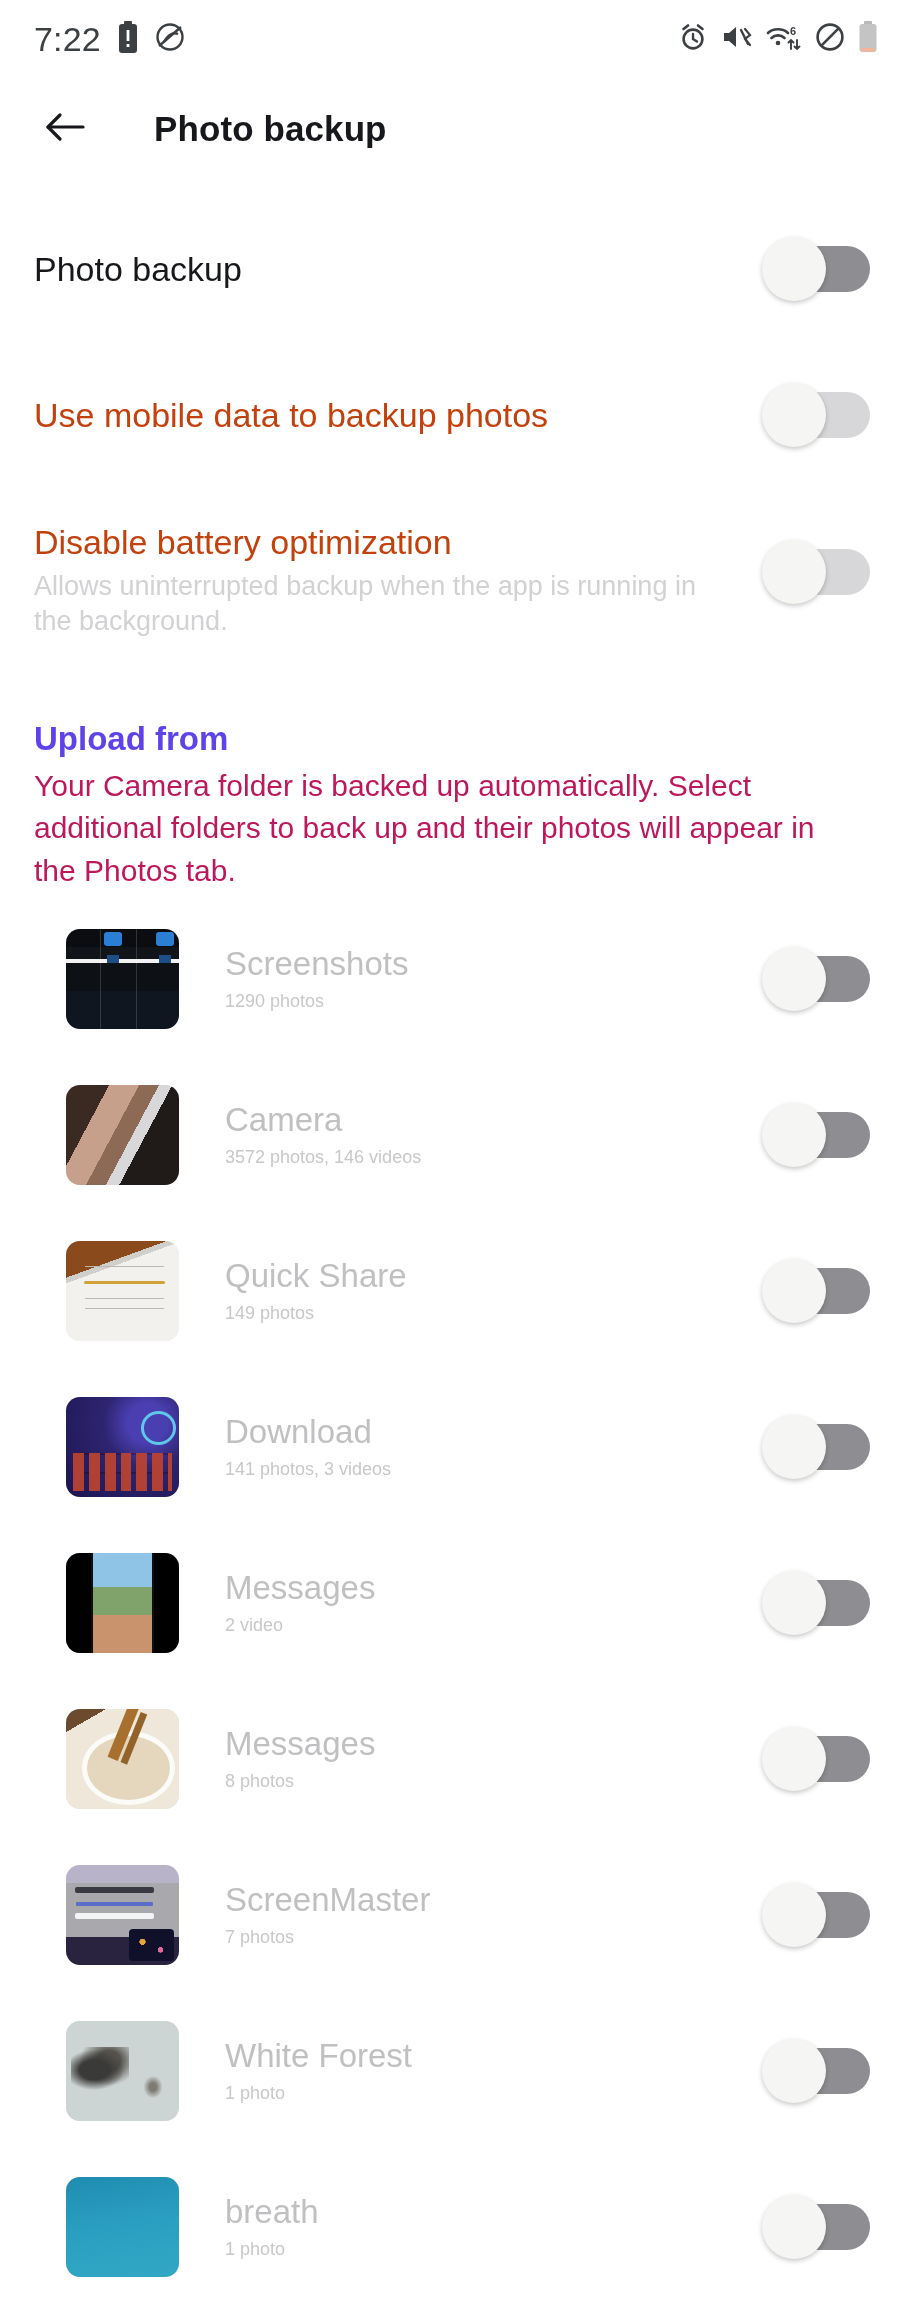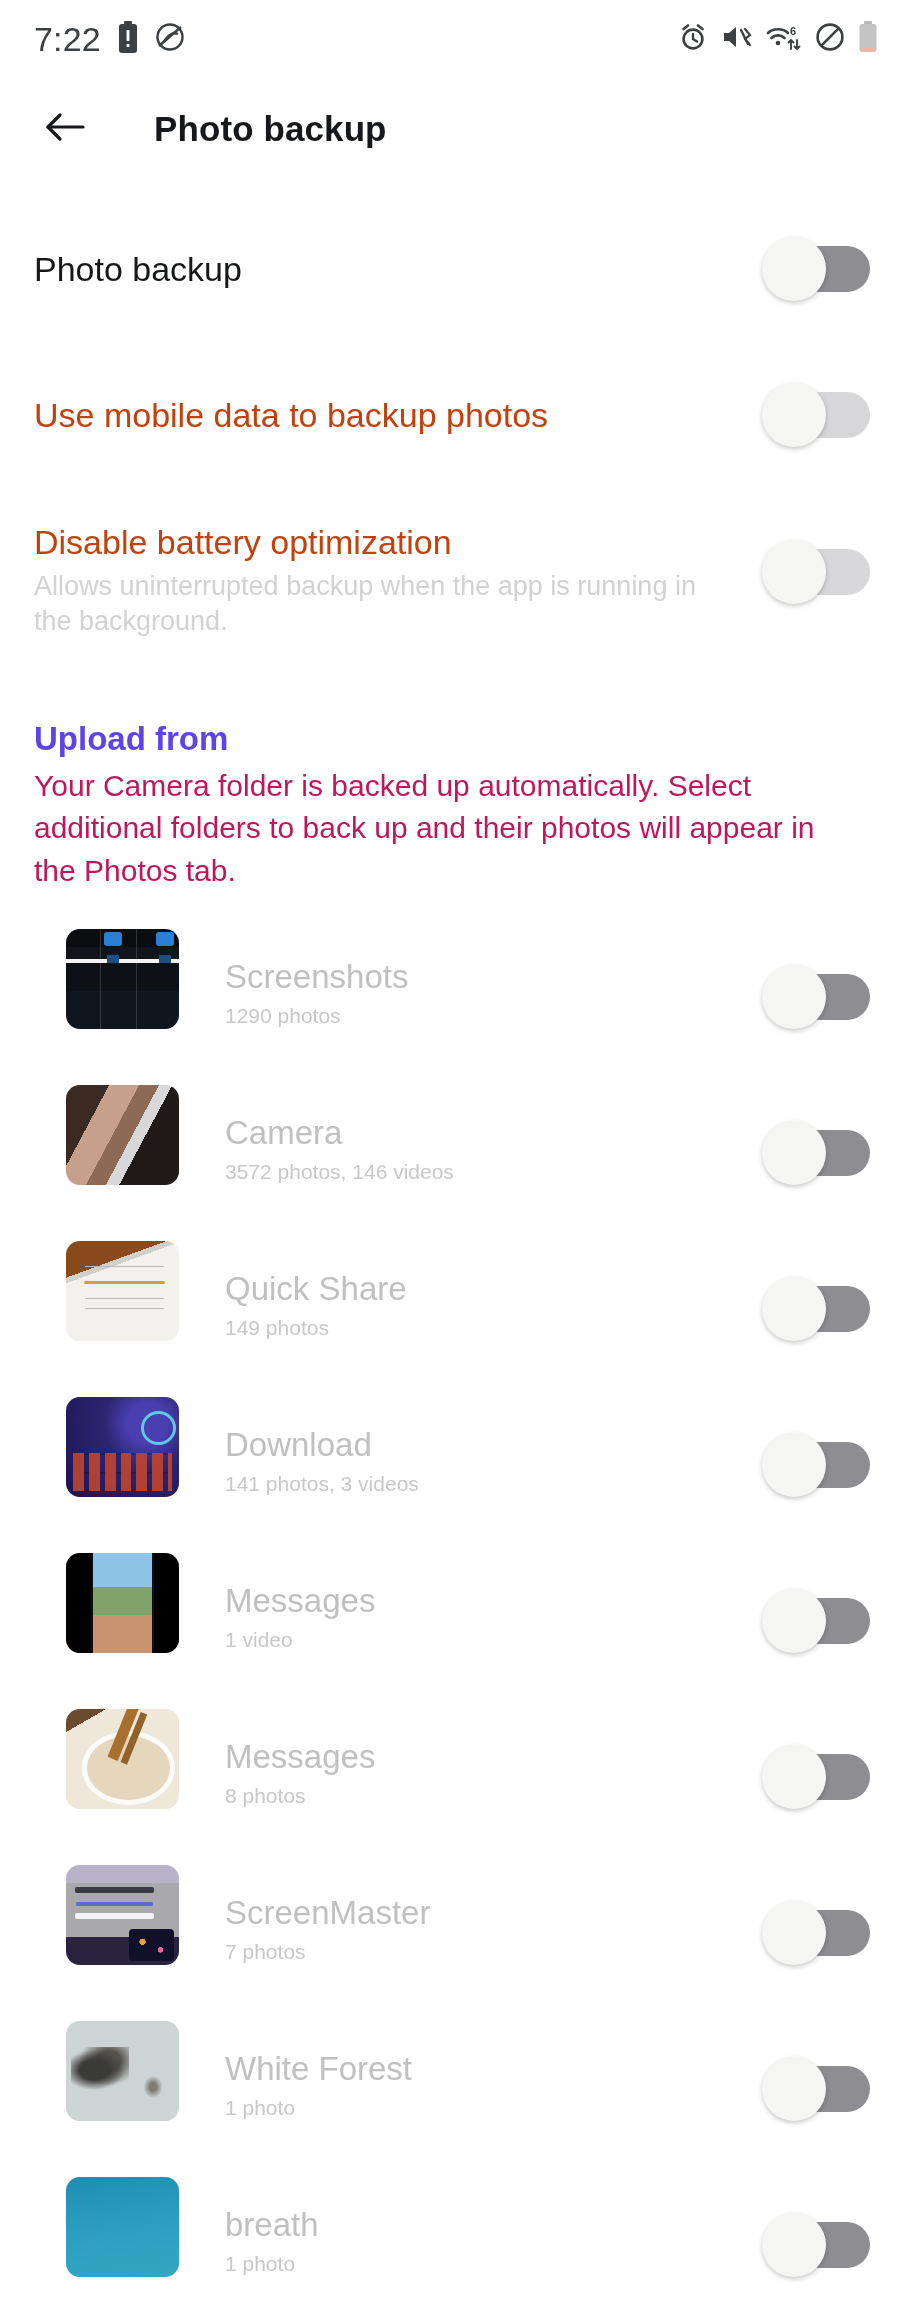--- a/index.html
+++ b/index.html
@@ -146,21 +146,21 @@
     max-width: 830px;
   }
 
   
   .folder-list {
     margin-top: 36px;
     padding: 0 34px 0 38px;
   }
   .folder-row {
     display: flex;
-    align-items: flex-end;
+    align-items: center;
     height: 100px;
     margin-bottom: 0;
     cursor: pointer;
     padding-left: 28px;
   }
   .thumb-wrap {
     width: 113px;
     height: 100px;
     flex: 0 0 auto;
     border-radius: 14px;
@@ -173,21 +173,21 @@
     flex: 1;
     padding-left: 46px;
   }
   .folder-name {
     font-size: 33px;
     color: #c0c0c2;
     line-height: 1.18;
     font-weight: 400;
   }
   .folder-count {
-    font-size: 21px;
+    font-size: 18px;
     color: #c8c8ca;
     line-height: 1.2;
     margin-top: 7px;
   }
   .folder-gap { height: 56px; }
 
   
   .art-screenshots {
     background:
       linear-gradient(90deg, transparent 0 30%, rgba(255,255,255,.16) 30% 31%, transparent 31%),
@@ -460,21 +460,21 @@
       </div>
     </div>
     <div class="folder-gap"></div>
 
     <div class="folder-row">
       <div class="thumb-wrap">
           <div class="art art-messages-video"></div>
         </div>
       <div class="folder-texts">
         <div class="folder-name">Messages</div>
-        <div class="folder-count">1 video</div>
+        <div class="folder-count">2 video</div>
       </div>
       <div class="toggle">
         <div class="track"></div>
         <div class="thumb"></div>
       </div>
     </div>
     <div class="folder-gap"></div>
 
     <div class="folder-row">
       <div class="thumb-wrap">

